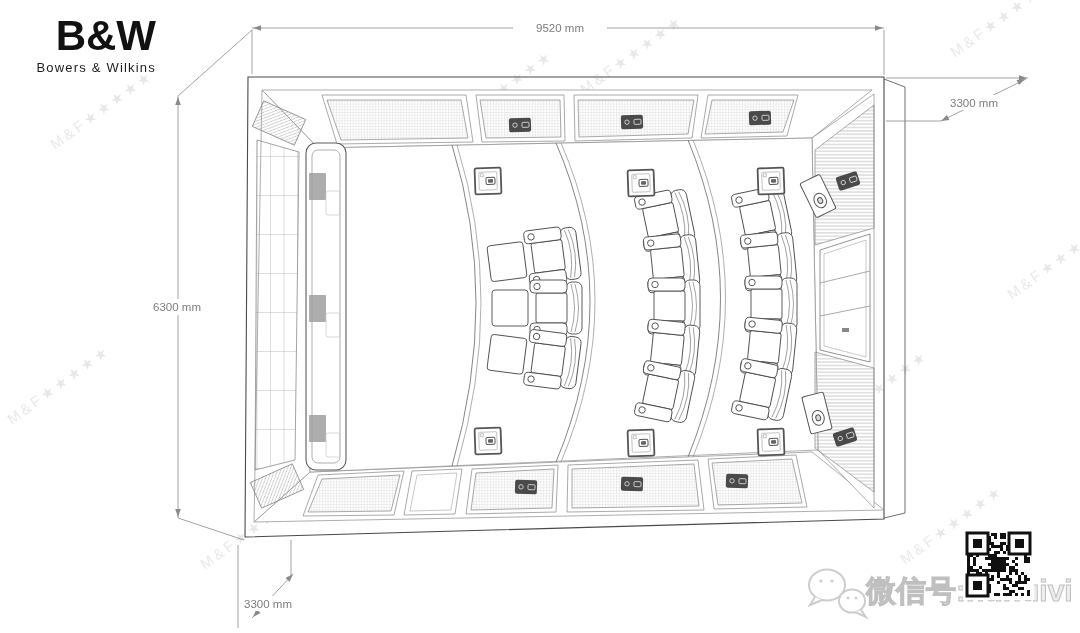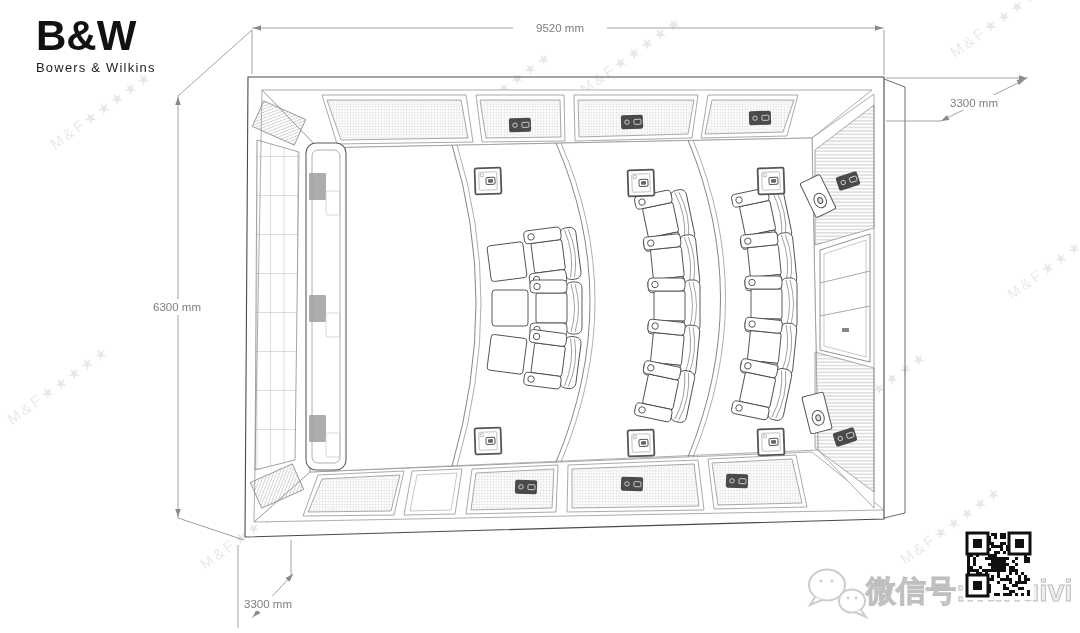--- a/index.html
+++ b/index.html
@@ -1,18 +1,18 @@
 <!DOCTYPE html>
 <html><head>
 <meta charset="utf-8">
 <style>
   html,body{margin:0;padding:0;background:#ffffff;width:1080px;height:633px;overflow:hidden;
             font-family:"Liberation Sans",sans-serif;}
   .stage{position:relative;width:1080px;height:633px;background:#fff;}
-  .logo-block{position:absolute;left:36px;top:14px;width:120px;text-align:left;color:#111;}
+  .logo-block{position:absolute;left:36px;top:14px;width:120px;text-align:right;color:#111;}
   .logo-main{font-size:42px;font-weight:800;letter-spacing:0px;line-height:1.05;}
   .logo-sub{font-size:13px;letter-spacing:1.2px;color:#1c1c1c;margin-top:2px;}
   svg text{font-family:"Liberation Sans",sans-serif;}
   .dimtext{font-size:11.5px;fill:#7d7d7d;}
 </style>
 </head>
 <body>
 
 <div class="stage">
 

